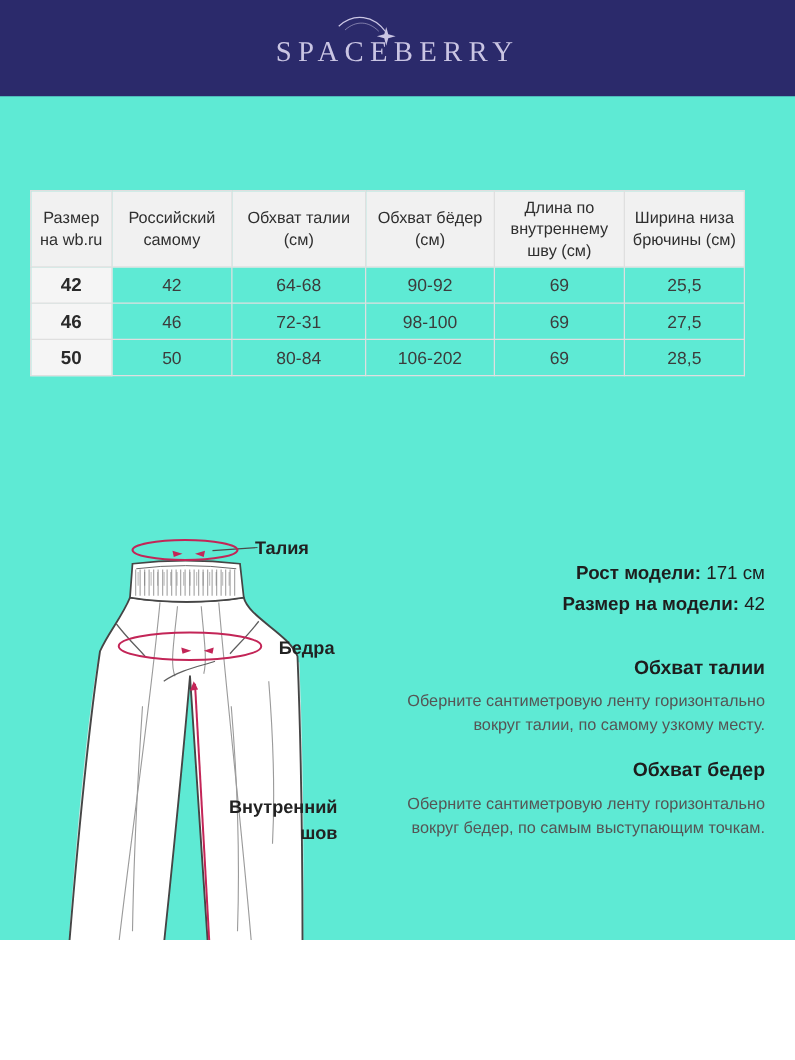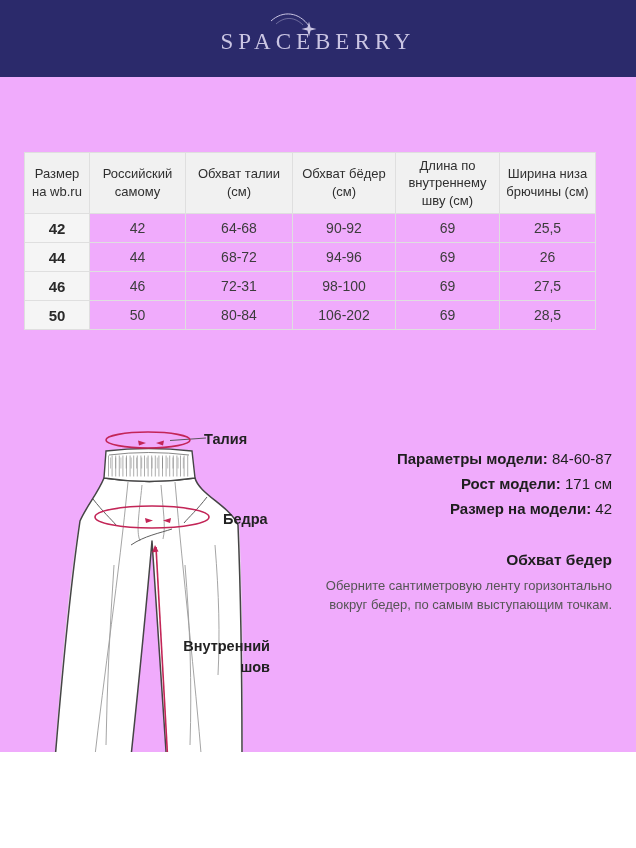--- a/index.html
+++ b/index.html
@@ -1,16 +1,16 @@
 <!DOCTYPE html>
 <html><head>
 <meta charset="utf-8">
 <style>
   html,body{margin:0;padding:0;background:#fff;}
-  .page{position:relative;width:636px;height:752px;background:#f0abfc;overflow:hidden;
+  .page{position:relative;width:636px;height:752px;background:#5eead4;overflow:hidden;
         font-family:"Liberation Sans",sans-serif;color:#2e2e2e;}
 
   
   .brand-header{position:absolute;left:0;top:0;width:636px;height:77px;background:#2b2a6b;}
   .brand-logo{position:absolute;left:0;top:29px;width:636px;text-align:center;
       font-family:"Liberation Serif",serif;font-size:23px;letter-spacing:5px;
       color:#cac5e3;font-weight:400;}
   .comet{position:absolute;left:268px;top:8px;width:50px;height:32px;}
 
   
@@ -76,28 +76,20 @@
         </tr>
     </thead>
     <tbody>
         <tr>
           <th class="rowhead">42</th>
           <td>42</td>
           <td>64-68</td>
           <td>90-92</td>
           <td>69</td>
           <td>25,5</td>
-        </tr>
-        <tr>
-          <th class="rowhead">44</th>
-          <td>44</td>
-          <td>68-72</td>
-          <td>94-96</td>
-          <td>69</td>
-          <td>26</td>
         </tr>
         <tr>
           <th class="rowhead">46</th>
           <td>46</td>
           <td>72-31</td>
           <td>98-100</td>
           <td>69</td>
           <td>27,5</td>
         </tr>
         <tr>
@@ -178,25 +170,28 @@
       </g>
     </svg>
 
     <div class="fig-label label-waist">Талия</div>
     <div class="fig-label label-hips">Бедра</div>
     <div class="fig-label label-inseam">Внутренний шов</div>
     <div class="fig-label label-hem">Низ брючины</div>
 
     <div class="right-col">
       <div>
-          <div class="param-line"><span class="param-label">Параметры модели:</span><span class="param-value"> 84-60-87</span></div>
           <div class="param-line"><span class="param-label">Рост модели:</span><span class="param-value"> 171 см</span></div>
           <div class="param-line"><span class="param-label">Размер на модели:</span><span class="param-value"> 42</span></div>
         </div>
       <div class="guide">
+          <div class="guide-section">
+            <div class="guide-title">Обхват талии</div>
+            <div class="guide-desc">Оберните сантиметровую ленту горизонтально вокруг талии, по самому узкому месту.</div>
+          </div>
           <div class="guide-section">
             <div class="guide-title">Обхват бедер</div>
             <div class="guide-desc">Оберните сантиметровую ленту горизонтально вокруг бедер, по самым выступающим точкам.</div>
           </div>
         </div>
     </div>
   </div>
 
 </div>
 

